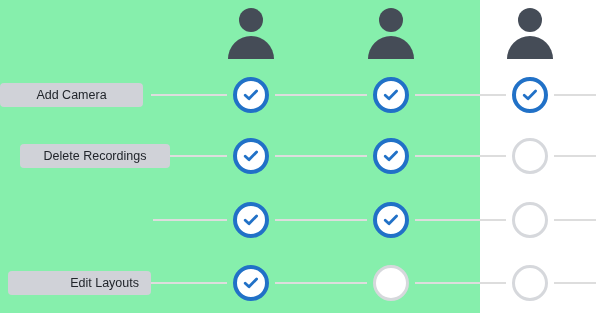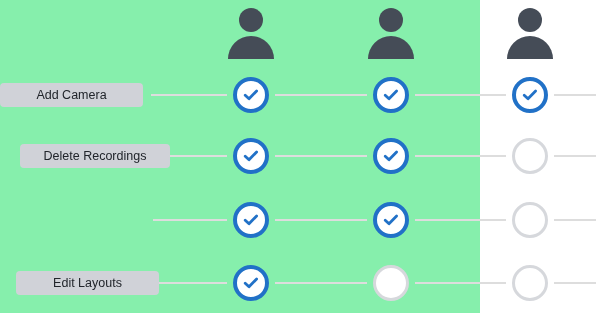--- a/index.html
+++ b/index.html
@@ -156,21 +156,21 @@
     <div class="cell checked" style="left: 373px; top: 202px; border-color: rgb(33, 113, 199);">
       <svg class="tick" viewBox="0 0 18 18">
         <path d="M3.2 9.2 L7.0 12.8 L14.6 5.0" fill="none" stroke="#2171c7" stroke-width="2.8" stroke-linecap="round" stroke-linejoin="round"></path>
       </svg>
     </div>
     <div class="cell unchecked" style="left: 512px; top: 202px; border-color: rgb(214, 216, 220);"></div>
     <div class="connector" style="left: 151px; width: 76px; top: 282px; background: rgb(221, 221, 221);"></div>
     <div class="connector" style="left: 275px; width: 92px; top: 282px; background: rgb(221, 221, 221);"></div>
     <div class="connector" style="left: 415px; width: 91px; top: 282px; background: rgb(221, 221, 221);"></div>
     <div class="connector" style="left: 554px; width: 42px; top: 282px; background: rgb(221, 221, 221);"></div>
-    <div class="row-label" style="left: 16px; width: 143px; top: 271px; background: rgb(208, 210, 216); color: rgb(33, 37, 43);">Edit Layouts</div>
+    <div class="row-label" style="left: 8px; width: 143px; top: 271px; background: rgb(208, 210, 216); color: rgb(33, 37, 43); text-align: right;">Edit Layouts</div>
     <div class="cell checked" style="left: 233px; top: 265px; border-color: rgb(33, 113, 199);">
       <svg class="tick" viewBox="0 0 18 18">
         <path d="M3.2 9.2 L7.0 12.8 L14.6 5.0" fill="none" stroke="#2171c7" stroke-width="2.8" stroke-linecap="round" stroke-linejoin="round"></path>
       </svg>
     </div>
     <div class="cell unchecked" style="left: 373px; top: 265px; border-color: rgb(214, 216, 220);"></div>
     <div class="cell unchecked" style="left: 512px; top: 265px; border-color: rgb(214, 216, 220);"></div>
   </div>
 
 </body></html>

